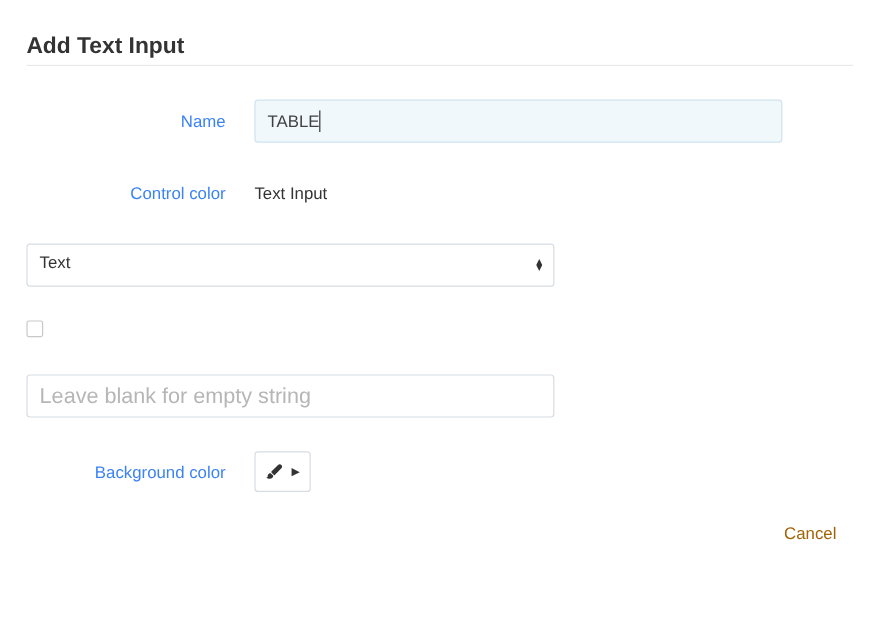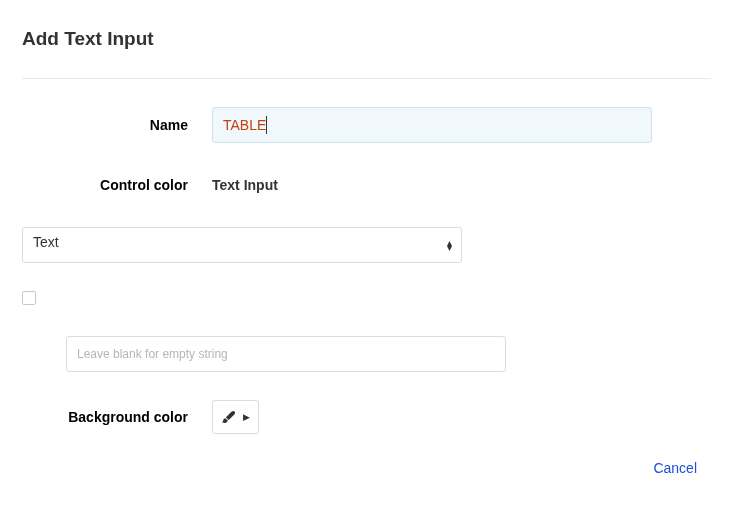--- a/index.html
+++ b/index.html
@@ -8,67 +8,66 @@
       font-size: 14px;
       color: #333;
       background: #fff;
       width: 739px;
       padding: 28px 28px 20px 22px;
     }
     .dialog-title {
       font-size: 19px;
       font-weight: 600;
       color: #333;
-      margin-bottom: 28px;
+      margin-bottom: 4px;
     }
     .hr {
       border: none;
       border-top: 1px solid #e9e9e9;
       margin-bottom: 28px;
     }
     .form {
       width: 100%;
     }
     .row {
       display: flex;
       align-items: center;
       margin-bottom: 28px;
     }
     .label-col {
       width: 190px;
       text-align: right;
       padding-right: 24px;
-      font-weight: 700;
-      color: #000000;
+      font-weight: 400;
+      color: #3b82f6;
       font-size: 14px;
       flex-shrink: 0;
     }
     .field-col {
       flex: 1;
       max-width: 440px;
     }
     .text-input {
       width: 100%;
       height: 36px;
       padding: 6px 10px;
       border: 1px solid #d7dde3;
       border-radius: 3px;
-      font-size: 12px;
+      font-size: 18px;
       color: #6d28d9;
       background: #fff;
-      margin-left: 44px;
     }
     .text-input::placeholder {
       color: #b6b6b6;
     }
     .static-text {
       font-size: 14px;
       color: #333;
       padding: 6px 0;
-      font-weight: 700;
+      font-weight: 400;
     }
     .select-wrap {
       position: relative;
       width: 100%;
     }
     .select {
       width: 100%;
       height: 36px;
       padding: 6px 30px 6px 10px;
       border: 1px solid #d7dde3;
@@ -125,21 +124,21 @@
       display: flex;
       justify-content: flex-end;
       align-items: center;
       gap: 18px;
       padding-right: 10px;
       margin-top: 6px;
     }
     .btn-cancel {
       background: none;
       border: none;
-      color: #1d4ed8;
+      color: #a16207;
       font-size: 14px;
       cursor: pointer;
       padding: 8px 4px;
     }
     .btn-ok {
       background: #3a99d8;
       border: none;
       color: #fff;
       font-size: 14px;
       padding: 8px 16px;
@@ -155,21 +154,21 @@
       position: relative;
       top: 0;
     }
     .input-display {
       width: 100%;
       height: 36px;
       padding: 8px 10px;
       border: 1px solid #cfe3ee;
       border-radius: 3px;
       font-size: 14px;
-      color: #c2410c;
+      color: #404040;
       background: #f0f8fc;
       cursor: text;
       display: flex;
       align-items: center;
     }
   </style>
 </head>
 <body>
 
 <div class="dialog-title">Add Text Input</div>

